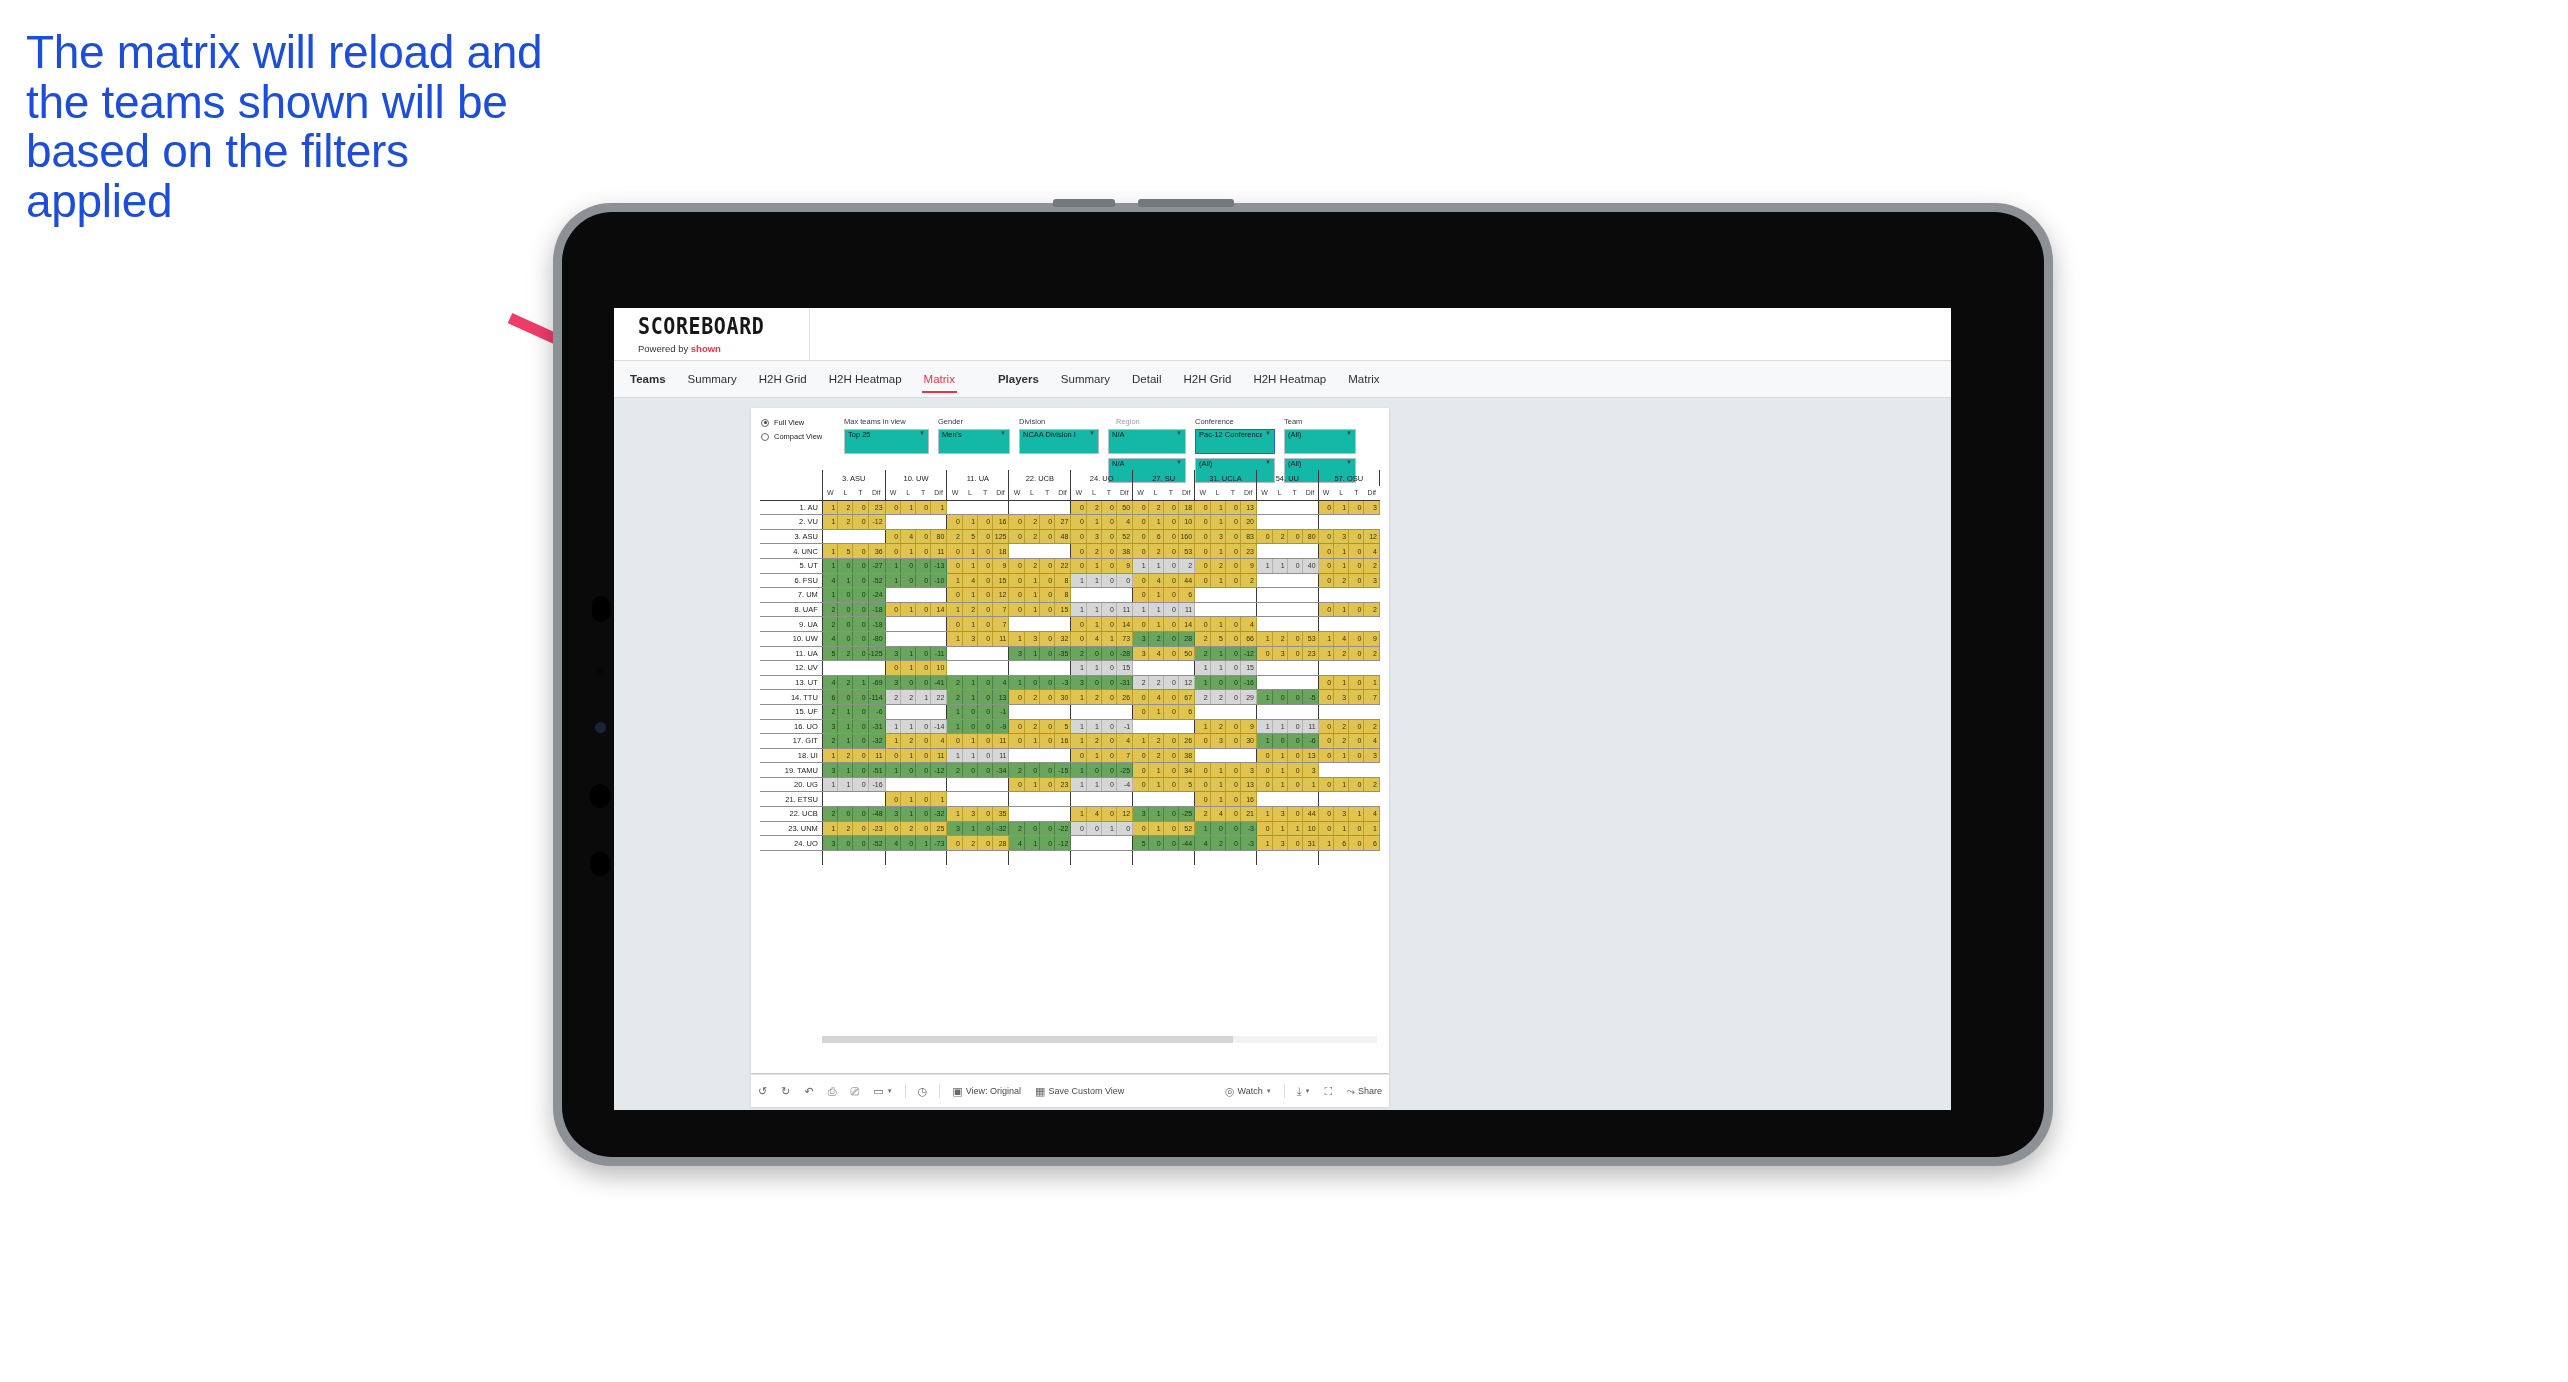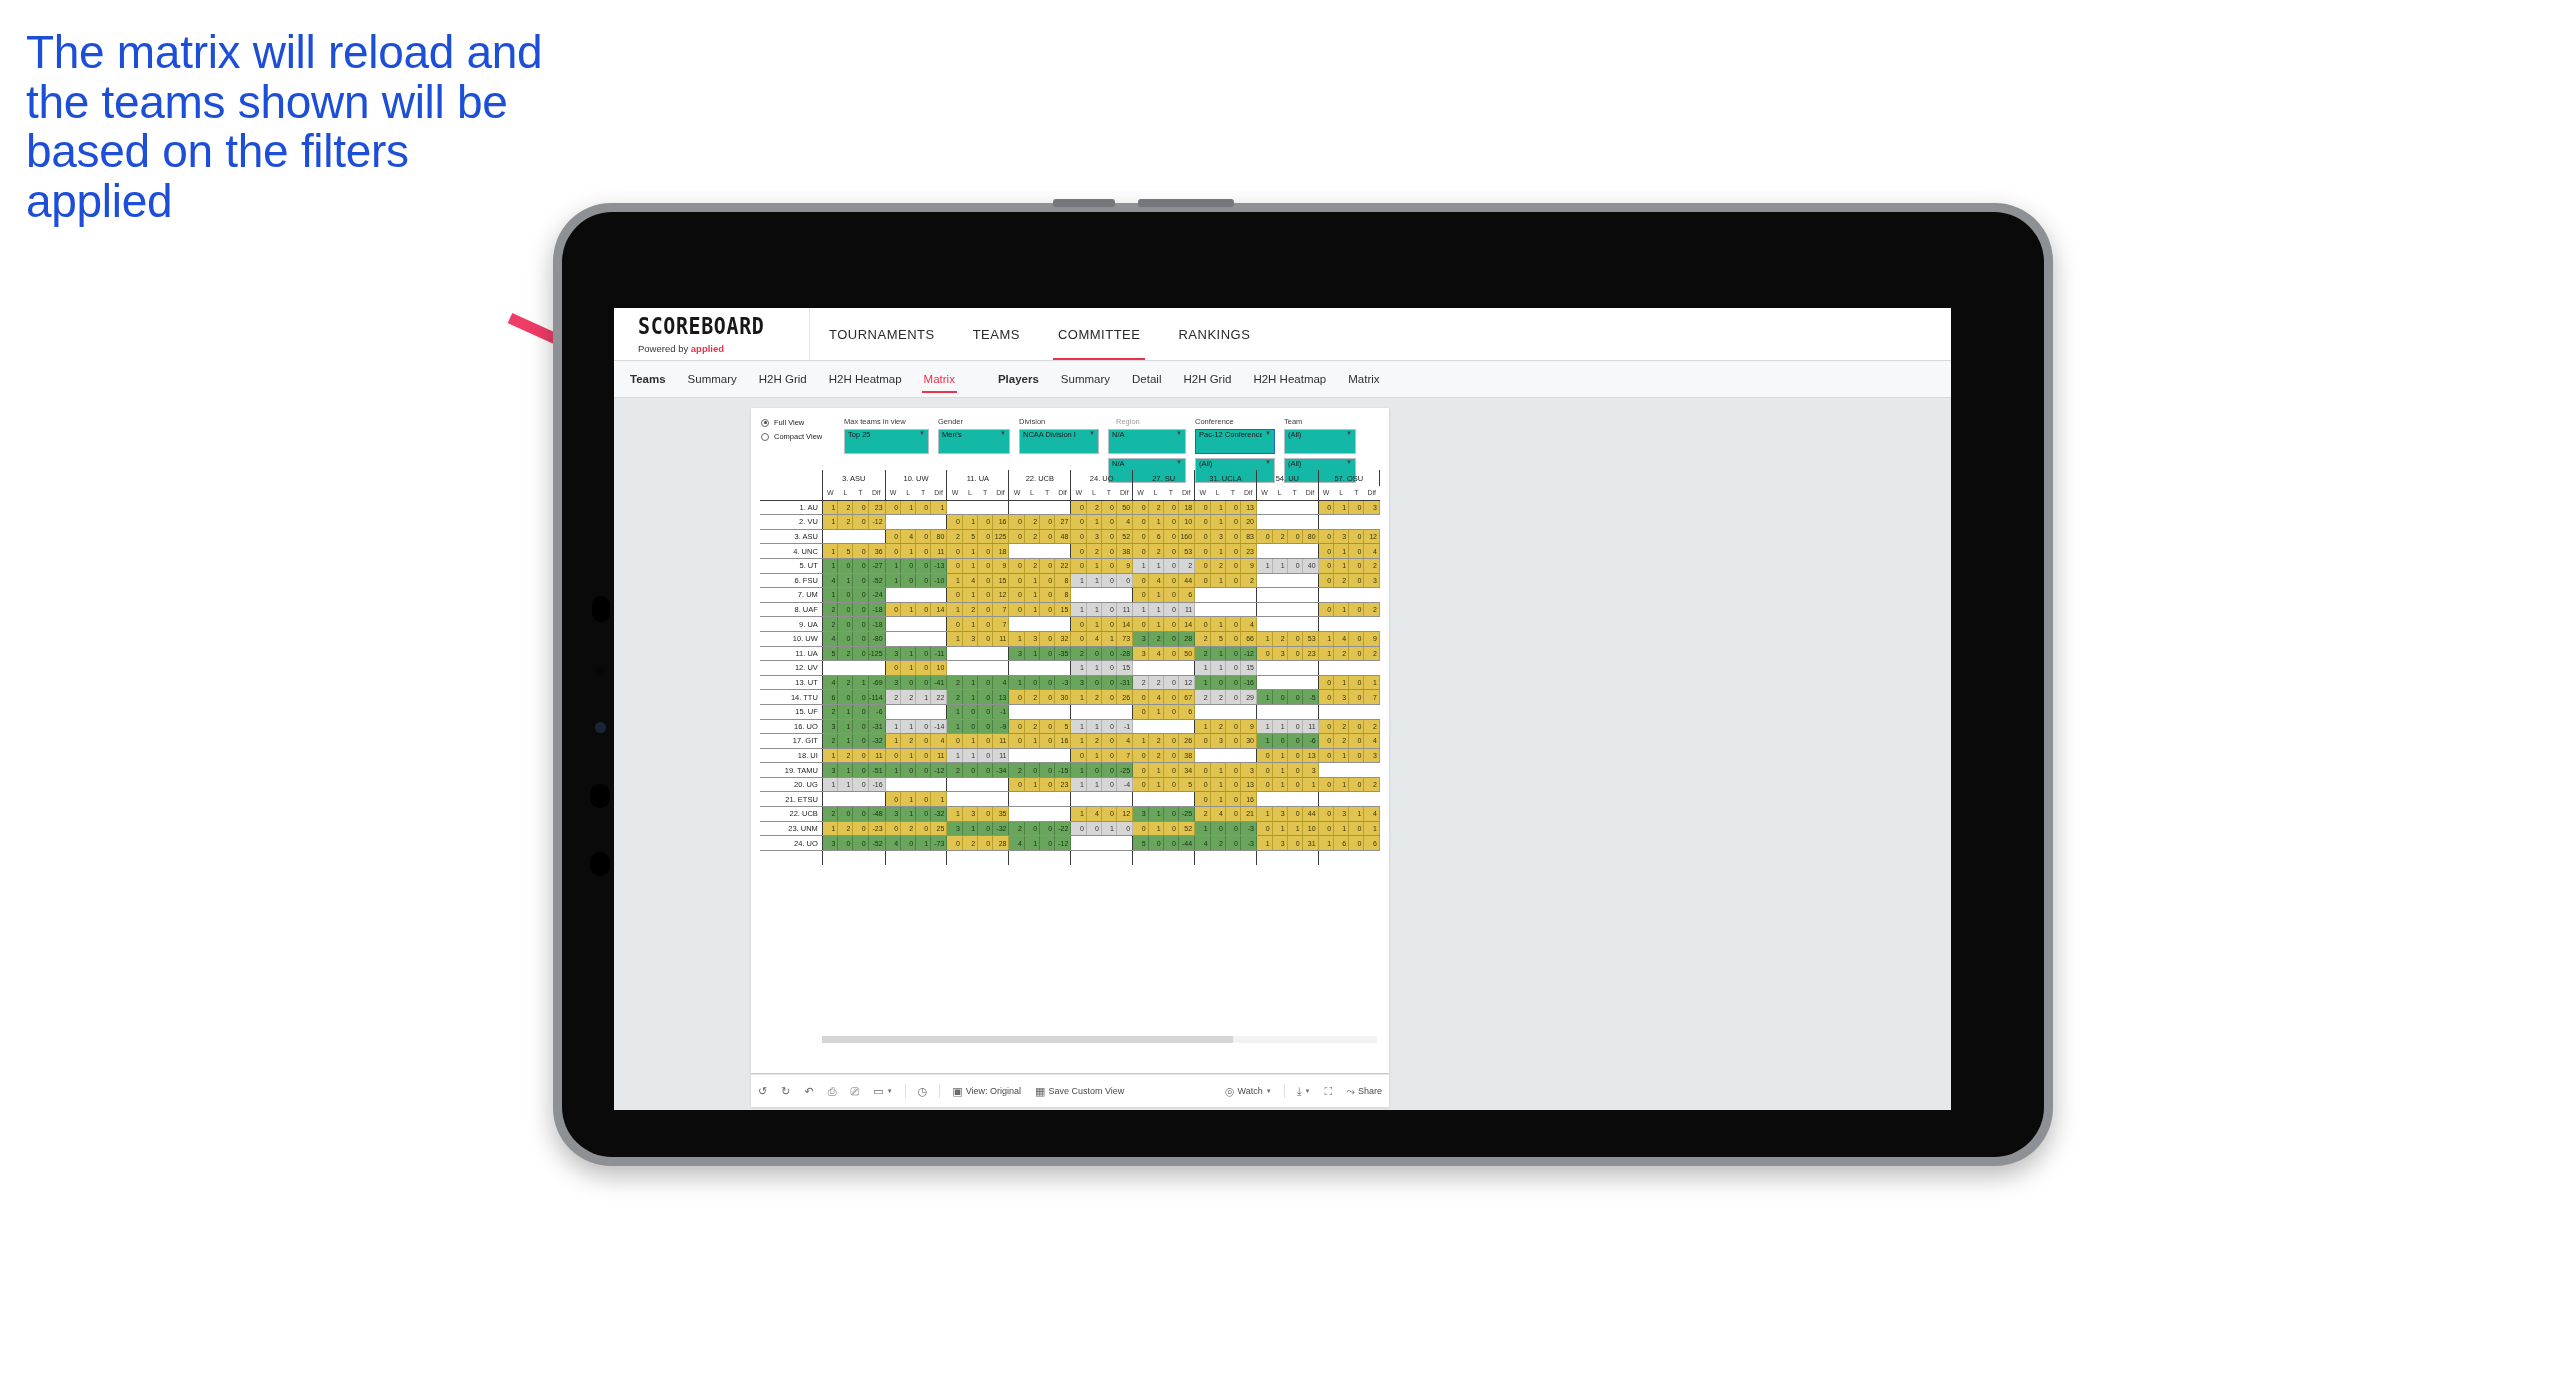--- a/index.html
+++ b/index.html
@@ -168,27 +168,21 @@
       <div class="cam4"></div>
       <div class="cam5"></div>
     </div>
   </div>
 
   <div class="app">
 
     <div class="topbar">
       <div class="brand">
         <div class="brand-main">SCOREBOARD</div>
-        <div class="brand-sub"><span>Powered by </span><b>applied</b></div>
-      </div>
-      <div class="nav">
-        <div class="nav-item">TOURNAMENTS</div>
-        <div class="nav-item">TEAMS</div>
-        <div class="nav-item active">COMMITTEE</div>
-        <div class="nav-item">RANKINGS</div>
+        <div class="brand-sub"><span>Powered by </span><b>shown</b></div>
       </div>
     </div>
 
     <div class="subbar">
       <div class="grp">
         <div class="sub-item bold">Teams</div>
         <div class="sub-item">Summary</div>
         <div class="sub-item">H2H Grid</div>
         <div class="sub-item">H2H Heatmap</div>
         <div class="sub-item act">Matrix</div>

